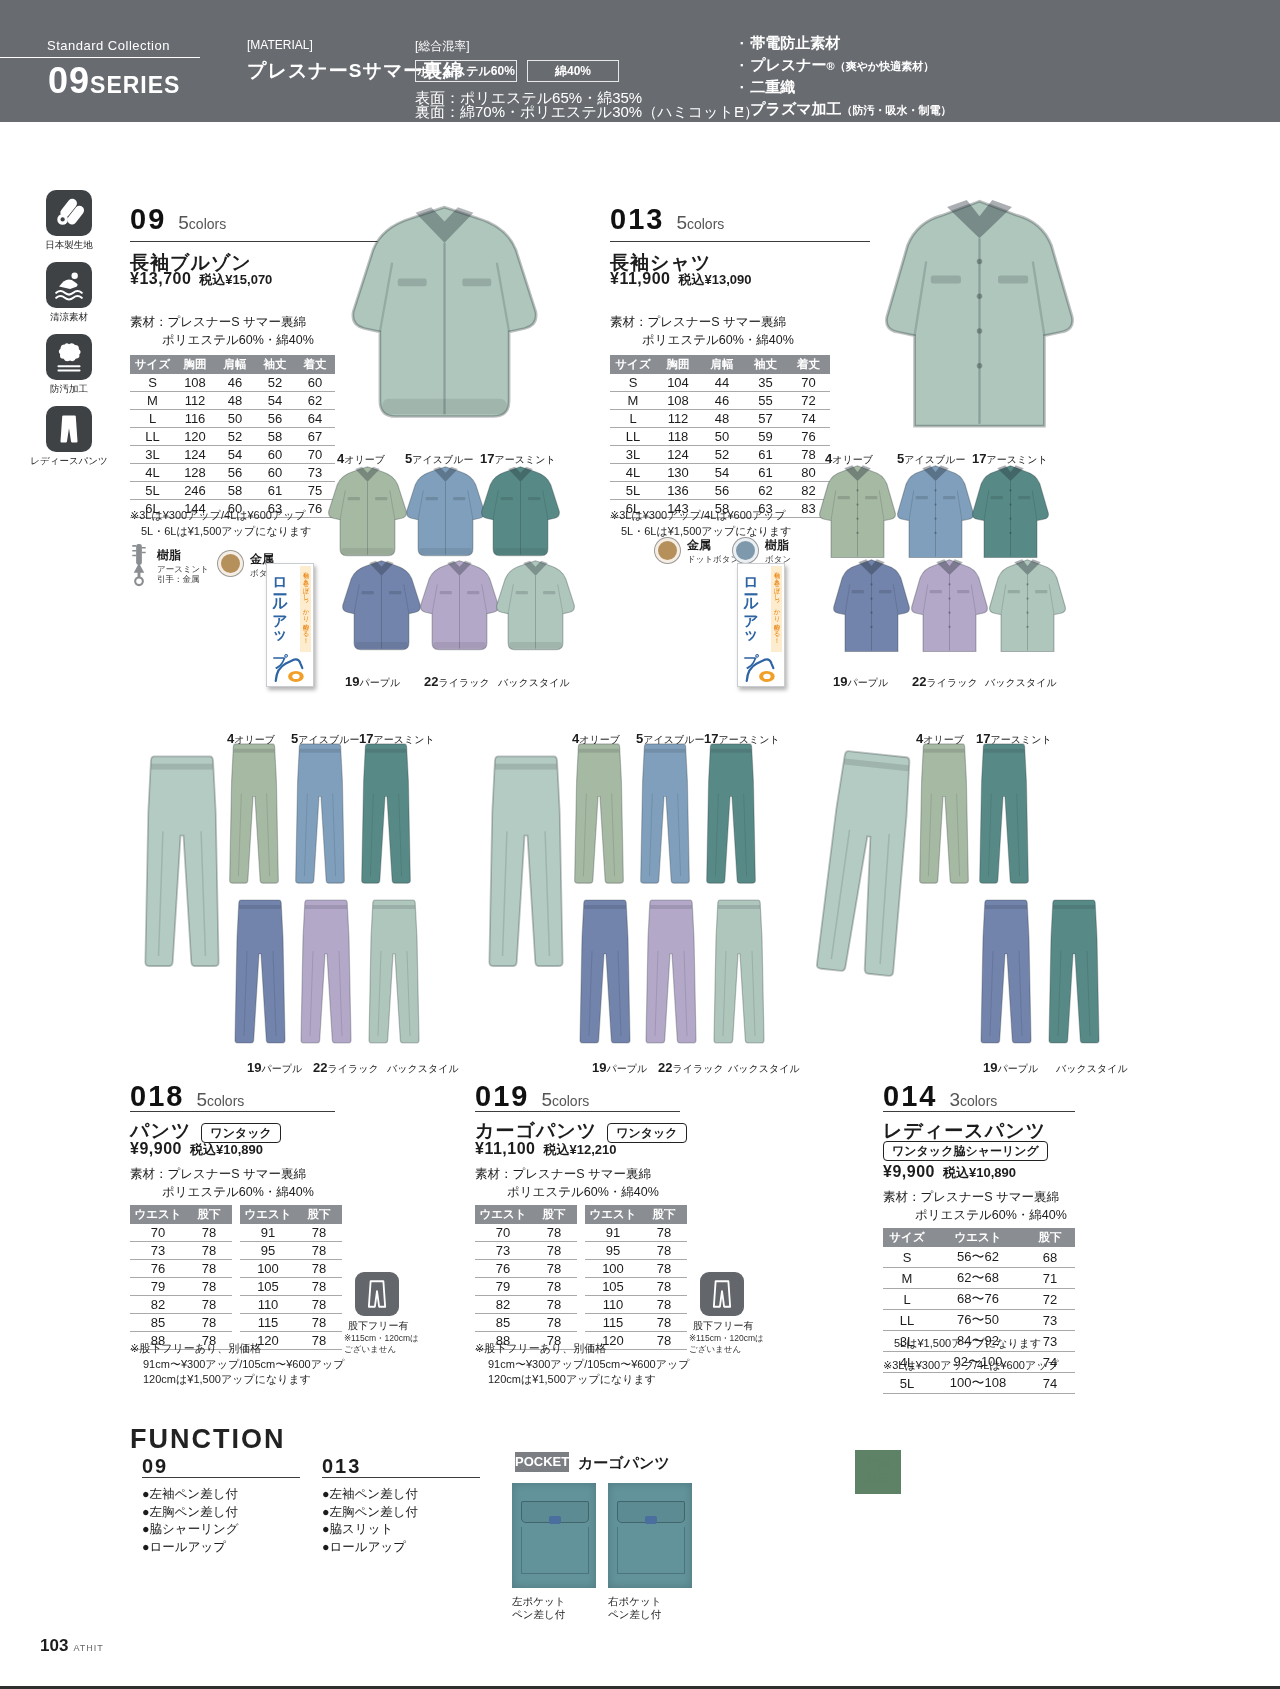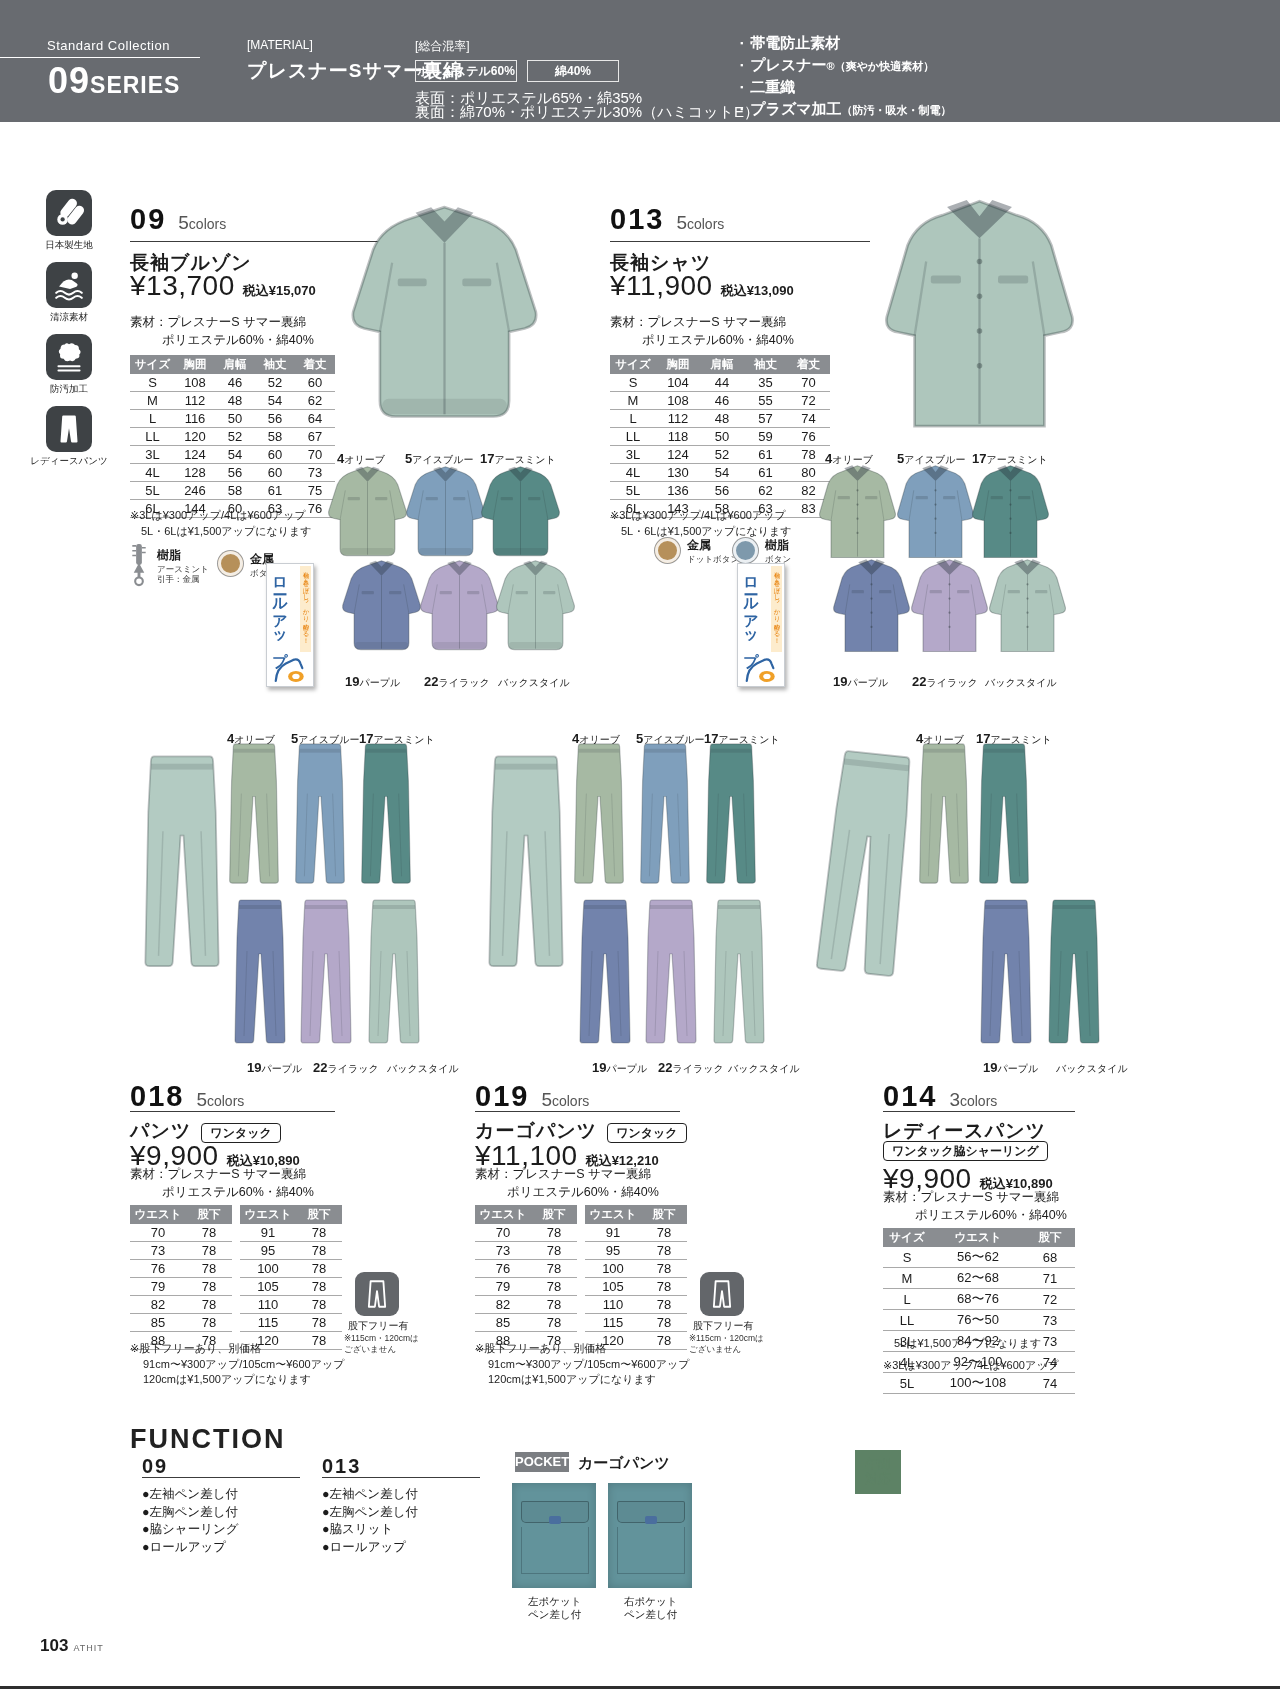--- a/index.html
+++ b/index.html
@@ -28,21 +28,21 @@
   .sb-icon svg{width:34px;height:34px;}
   .sb-label{font-size:9.5px;margin-top:3px;color:#222;white-space:nowrap;}
   
   .pcode{display:flex;align-items:baseline;}
   .pcode .num{font-size:29px;font-weight:bold;letter-spacing:2px;color:#111;}
   .pcode .cnum{font-size:19px;color:#555;margin-left:12px;}
   .pcode .cword{font-size:14px;color:#555;}
   .rule{position:absolute;height:1px;background:#3c3c3c;}
   .ptitle{font-size:19px;font-weight:bold;letter-spacing:1px;}
   .prow{display:flex;align-items:baseline;}
-  .pprice{font-size:28px;font-weight:normal;letter-spacing:.5px;text-align:right;}
+  .pprice{font-size:16px;font-weight:bold;letter-spacing:.5px;text-align:right;}
   .ptax{font-size:13px;font-weight:bold;margin-left:8px;}
   .pmat{font-size:12.5px;}
   .pnote{font-size:11px;}
   .badge{display:inline-block;border:1.5px solid #222;border-radius:4px;font-size:12px;font-weight:bold;padding:1px 8px;line-height:16px;}
   
   .sztable{border-collapse:collapse;table-layout:fixed;}
   .sztable th{background:#8a8d91;color:#fff;font-size:11.5px;font-weight:bold;padding:2px 0;}
   .sztable td{font-size:13px;text-align:center;border-bottom:1px solid #a9a9a9;padding:1px 0;color:#1c1c1c;}
   
   .garm{position:absolute;}
@@ -65,21 +65,21 @@
   
   .fn-title{font-size:27px;font-weight:bold;letter-spacing:2px;color:#222;}
   .fn-code{font-size:20px;font-weight:bold;letter-spacing:2px;}
   .fbullets div{font-size:12.5px;line-height:17.5px;}
   .pk-label{background:#7b7e82;color:#fff;font-size:13px;font-weight:bold;text-align:center;line-height:20px;width:54px;height:20px;}
   .pk-title{font-size:15px;font-weight:bold;}
   .pocketimg{position:absolute;width:84px;height:105px;background:var(--g);box-shadow:inset 0 0 10px rgba(0,0,0,.18);}
   .pflap{position:absolute;left:11%;top:17%;width:78%;height:19%;background:rgba(0,0,0,.05);border:1.5px solid rgba(25,40,45,.4);border-radius:2px 2px 5px 5px;}
   .ppen{position:absolute;left:44%;top:31%;width:14%;height:8%;background:#4a6e9e;border-radius:2px;}
   .pseam{position:absolute;left:11%;top:42%;width:78%;height:44%;border:1.5px solid rgba(25,40,45,.28);border-top:none;}
-  .pk-cap{font-size:10.5px;line-height:13px;margin-left:16px;}
+  .pk-cap{font-size:10.5px;line-height:13px;}
   
   .annual-box{position:absolute;width:46px;height:44px;background:var(--g);color:#fff;font-size:12.5px;font-weight:bold;display:flex;flex-direction:column;align-items:center;justify-content:center;line-height:15px;}
   .annual-table{border-collapse:collapse;}
   .annual-table td{font-size:12.5px;padding:0 0 4px 0;color:#222;}
   .annual-table td:first-child{width:90px;}
   .annual-table td:last-child{font-weight:bold;}
   
   .footer{position:absolute;left:40px;top:1636px;display:flex;align-items:baseline;}
   .f-num{font-size:17px;font-weight:bold;}
   .f-brand{font-size:9px;color:#666;margin-left:5px;letter-spacing:1px;}

